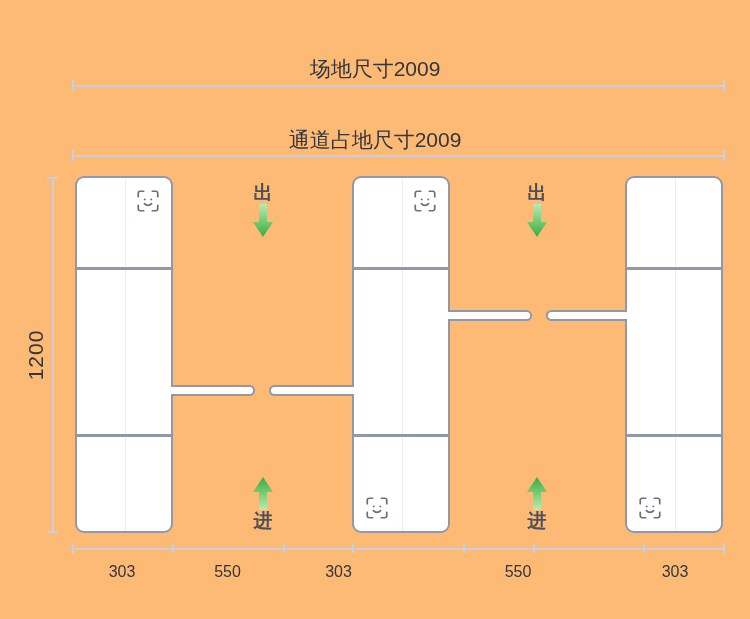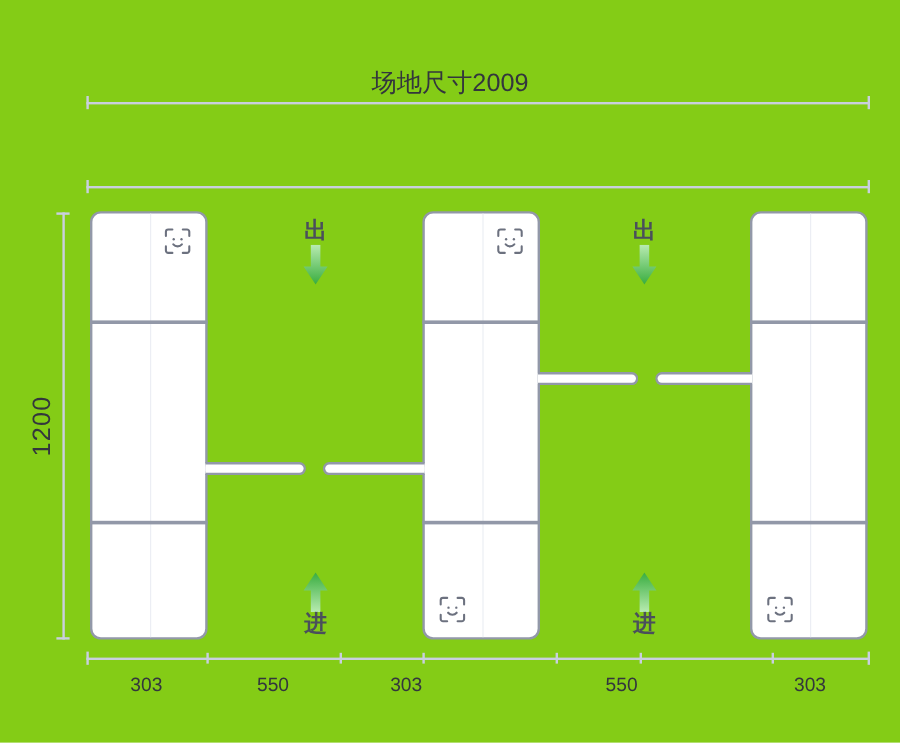--- a/index.html
+++ b/index.html
@@ -5,21 +5,21 @@
   * { box-sizing: border-box; }
   html, body {
     margin: 0; padding: 0;
     background: #ffffff;
     font-family: "Liberation Sans", "DejaVu Sans", sans-serif;
   }
   #stage {
     position: relative;
     width: 750px;
     height: 619px;
-    background: #84cc16;
+    background: #fdba74;
     overflow: hidden;
   }
   
   .dim-line {
     position: absolute;
     height: 2px;
     background: #c9cfdf;
   }
   .dim-line.vert {
     width: 2px;
@@ -125,20 +125,21 @@
 <body>
 
 <div id="stage">
 
   <div class="dim-label big" style="left:0; top:55px; width:750px;">场地尺寸2009</div>
   <div class="dim-line" style="left:72px; top:85px; width:653px;">
     <span class="dim-cap left"></span>
     <span class="dim-cap right"></span>
   </div>
 
+  <div class="dim-label big" style="left:0; top:126px; width:750px;">通道占地尺寸2009</div>
   <div class="dim-line" style="left:72px; top:155px; width:653px;">
     <span class="dim-cap left"></span>
     <span class="dim-cap right"></span>
   </div>
 
   <div class="dim-line vert" style="left:52px; top:177px; height:356px;">
     <span class="dim-cap-h top"></span>
     <span class="dim-cap-h bot"></span>
   </div>
   <div class="dim-label rot" style="left:-9px; top:343px; width:90px;">1200</div>

